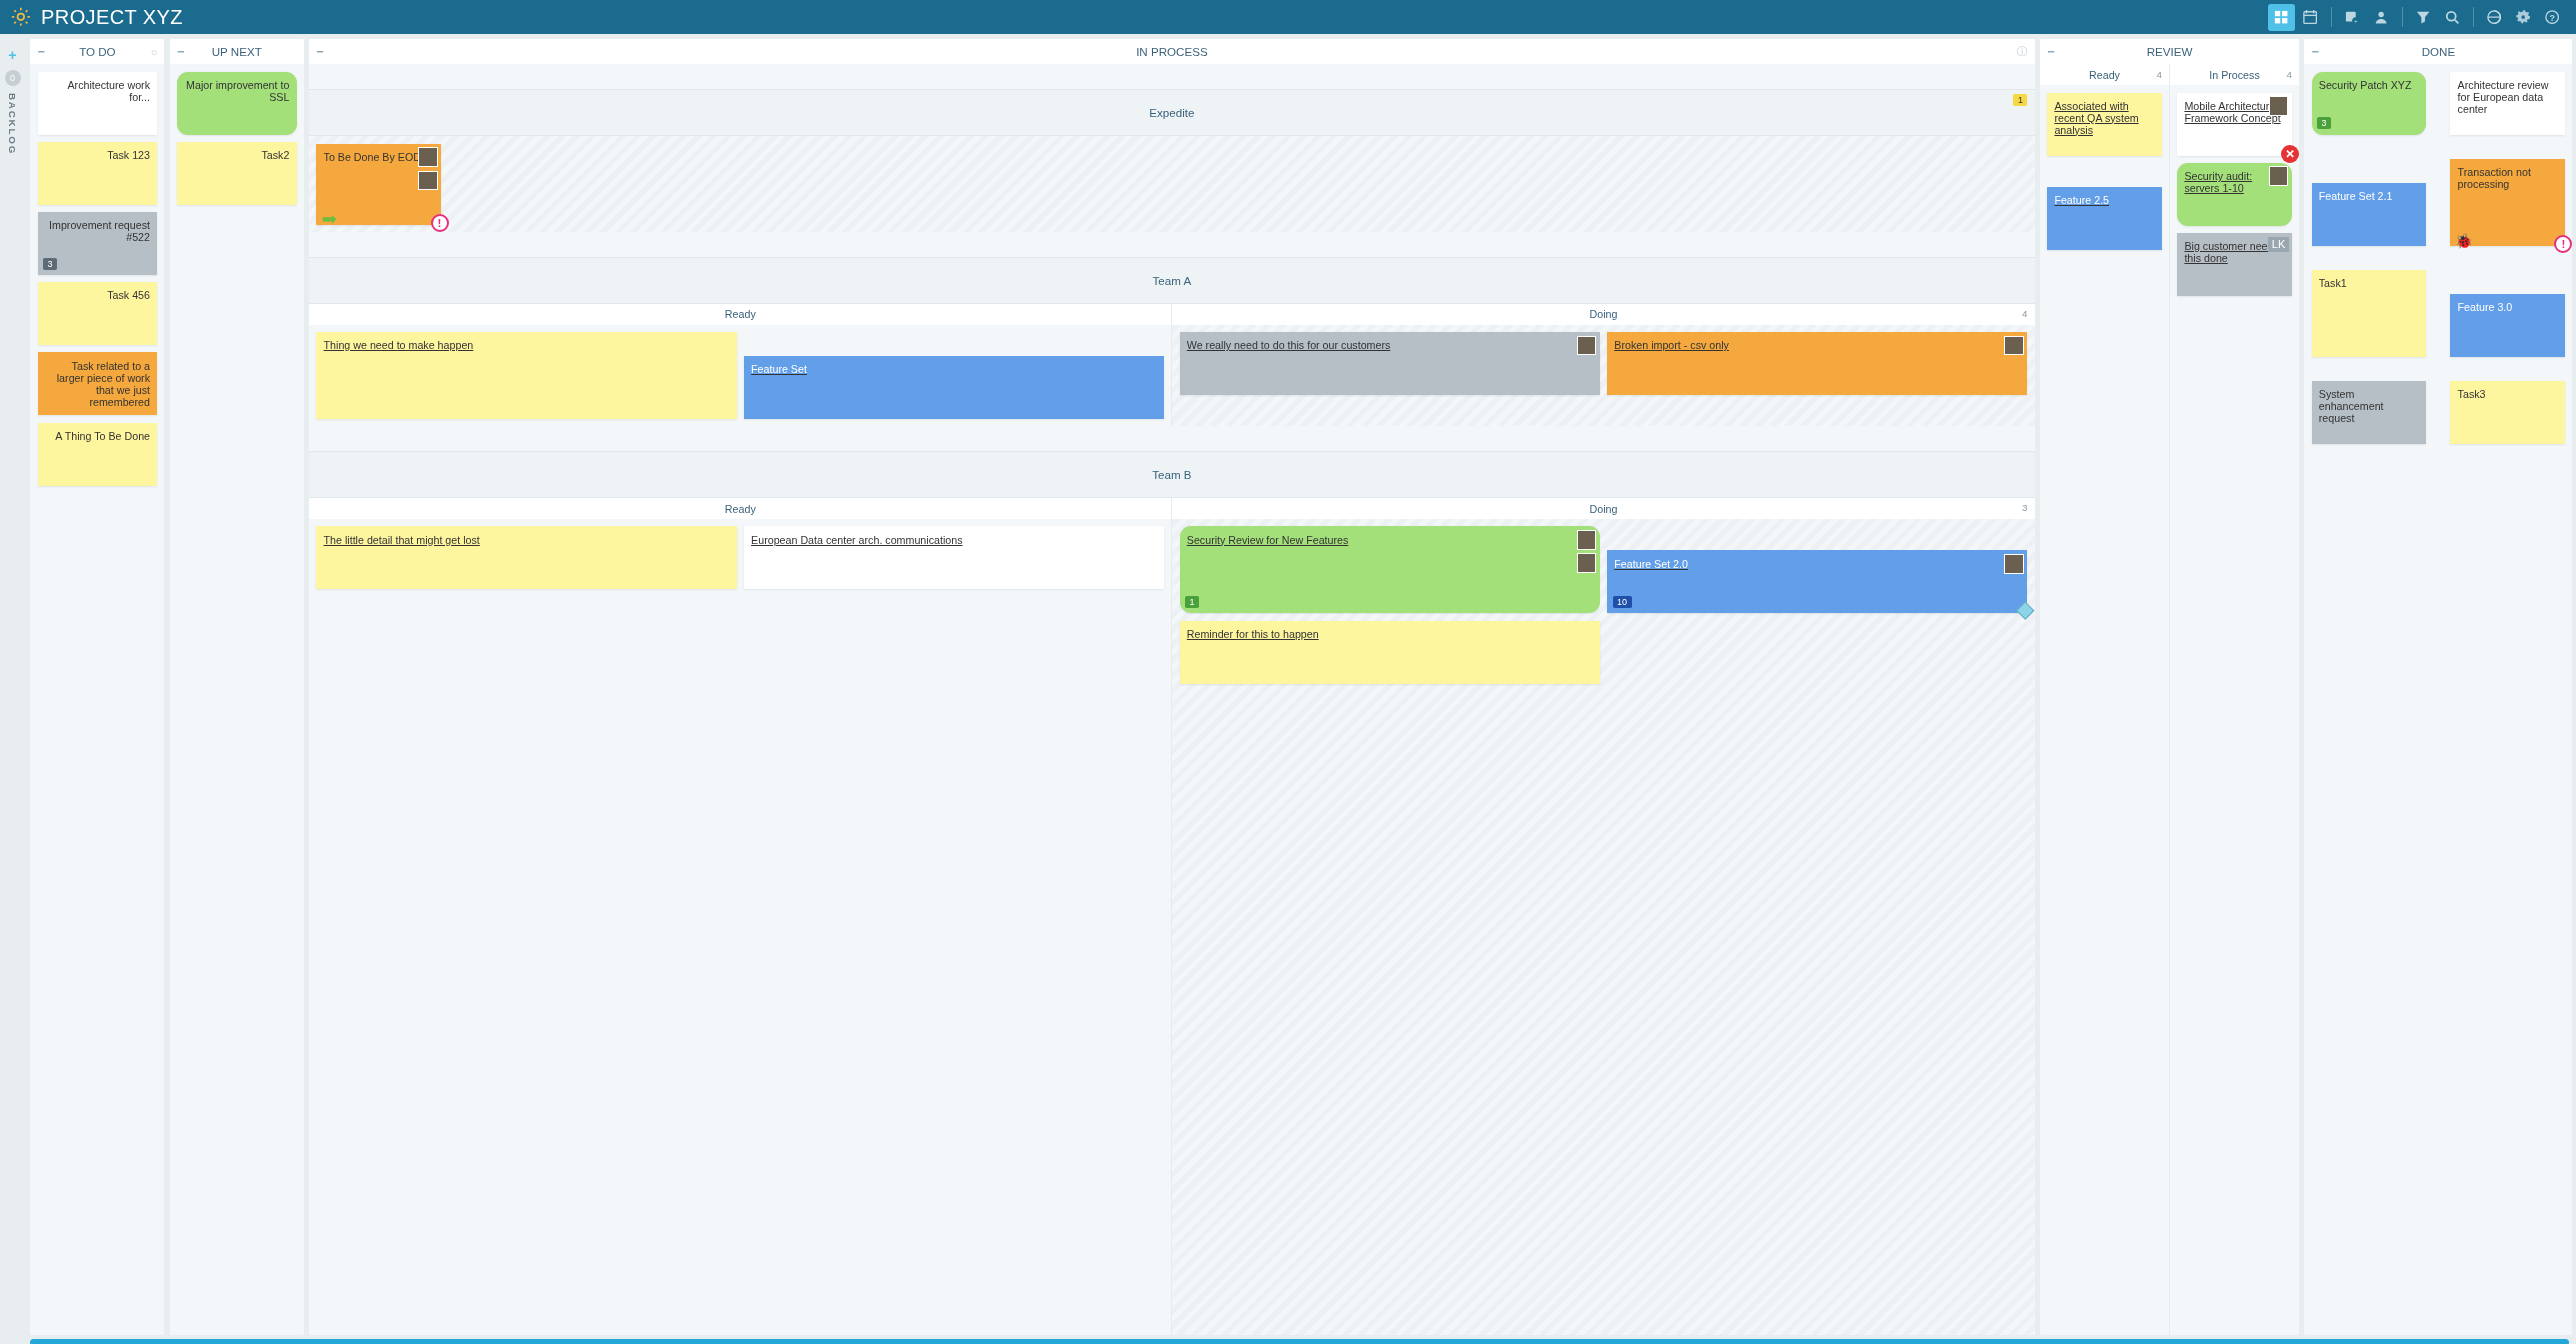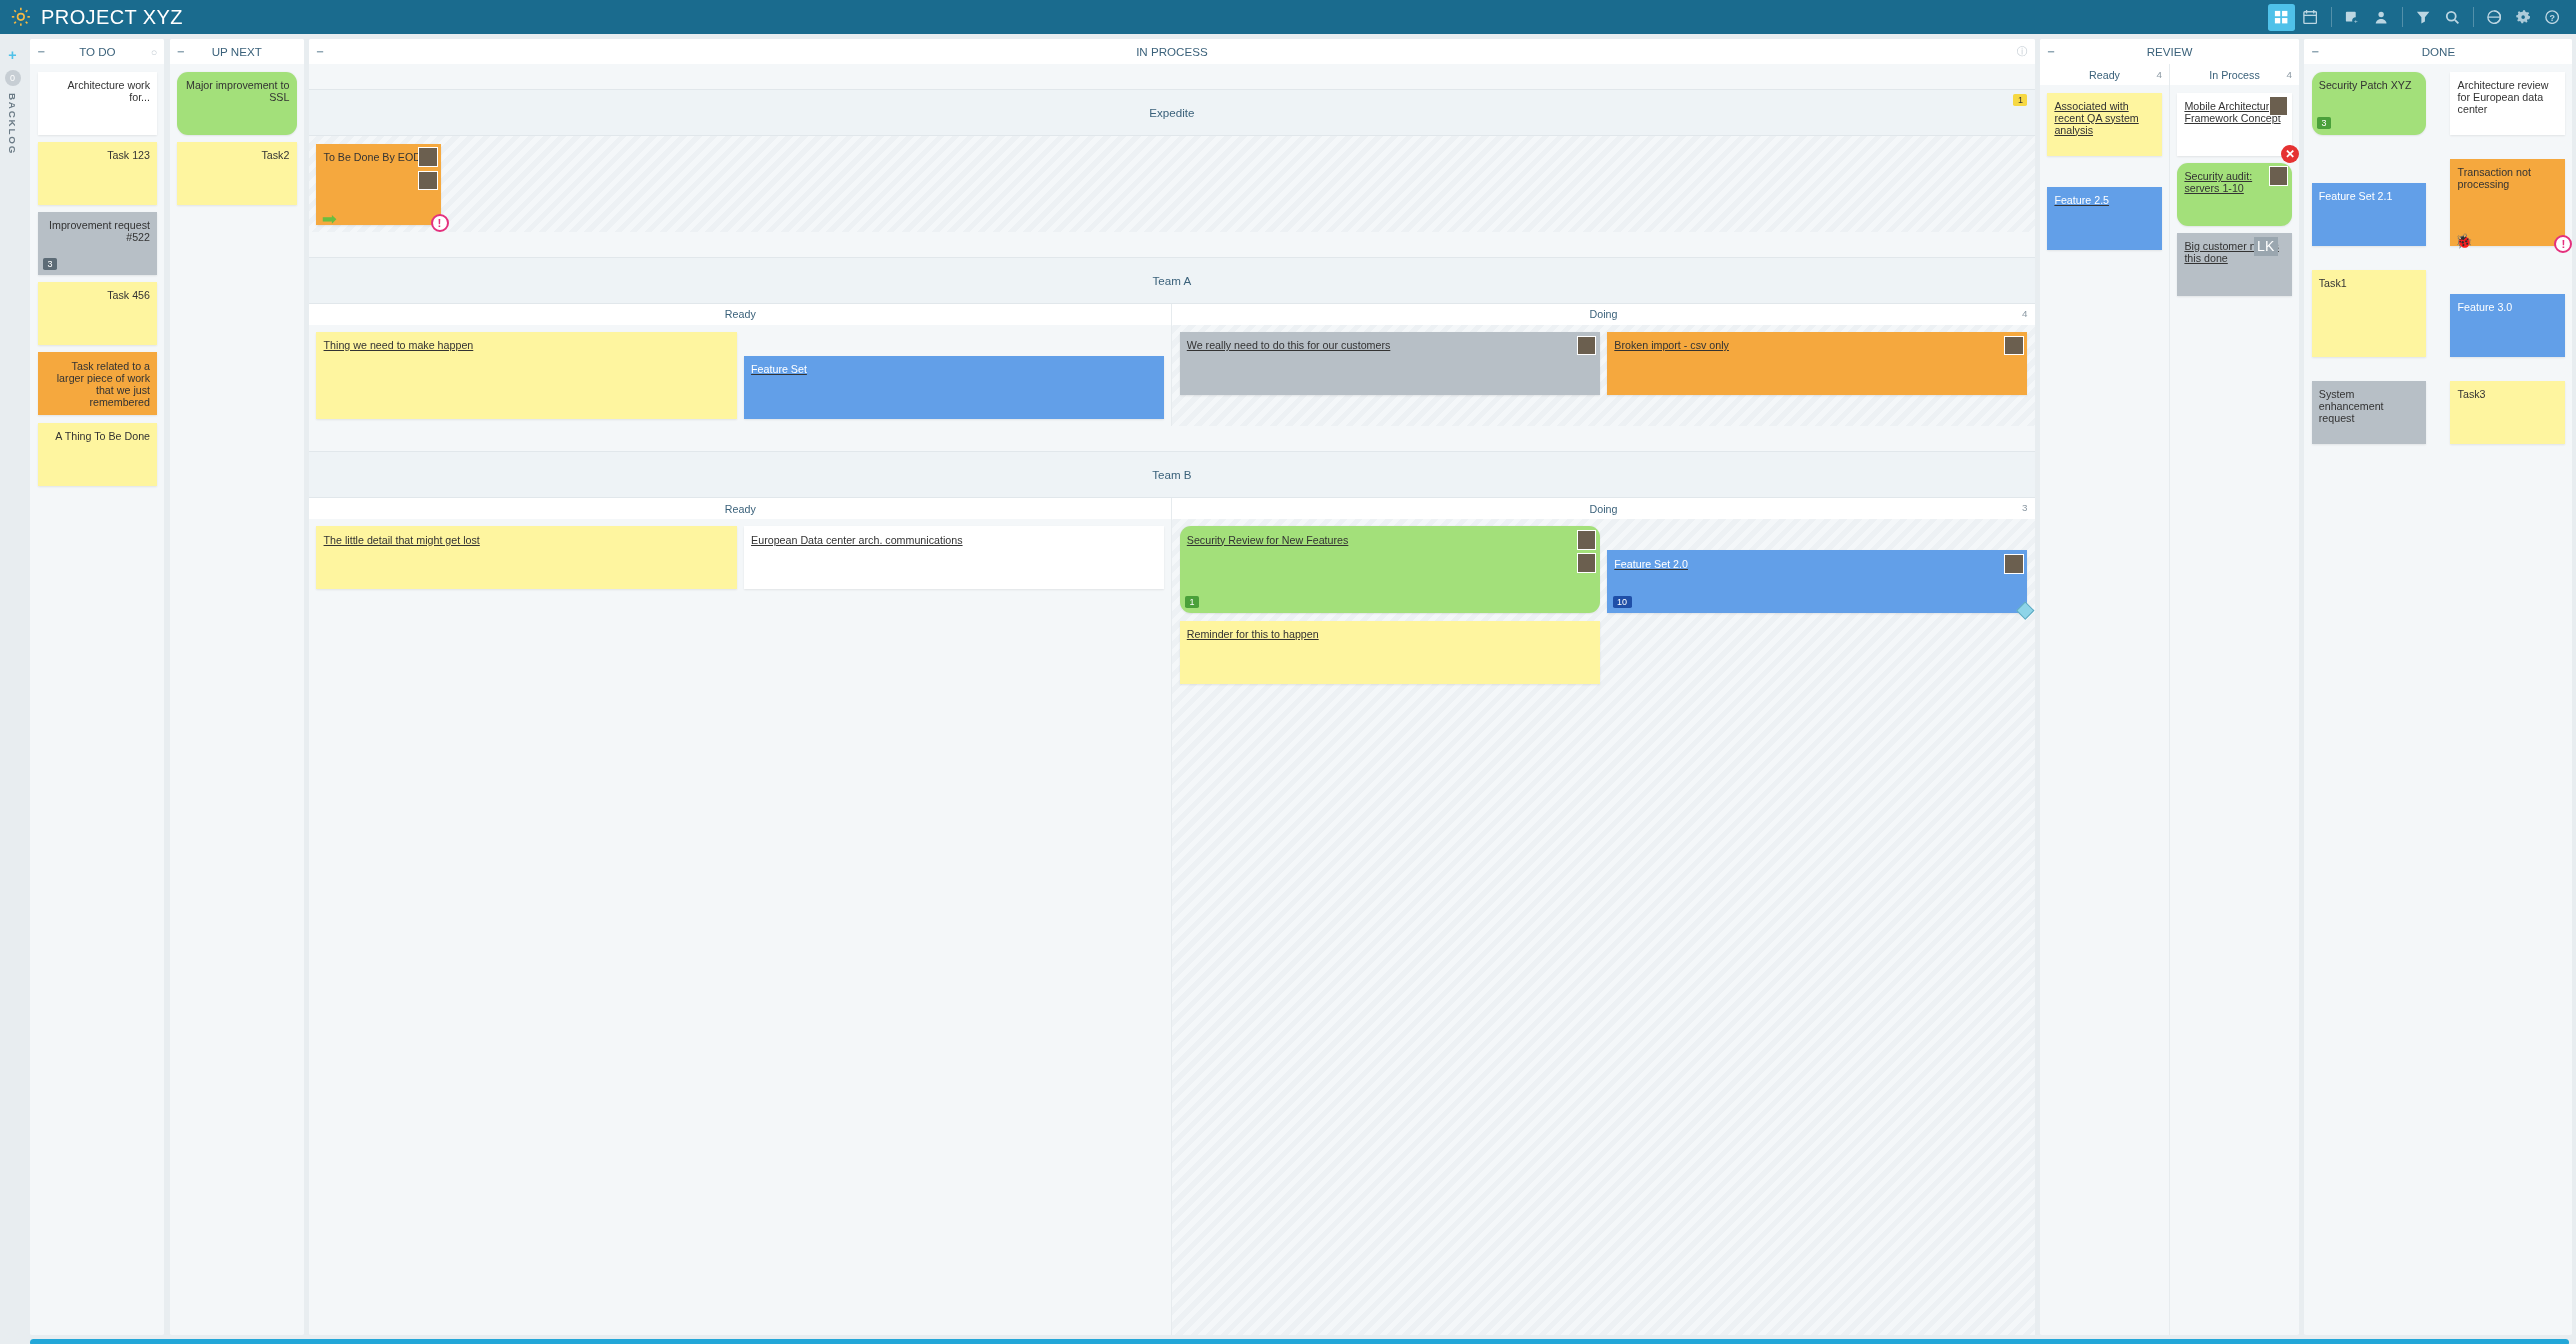--- a/index.html
+++ b/index.html
@@ -90,21 +90,21 @@
   position: absolute; left: 5.4px; bottom: 5.4px;
   background: #5c6b76; color:#fff; font-size:9px; padding:0.9px 4.5px; border-radius:1.8px;
 }
 .card.green .mini-badge{ background:#4aa03a;}
 .card.blue .mini-badge{ background:#1f4fa8;}
 .card .avatar {
   position: absolute; right: 3.6px; top: 3.6px;
   width: 19.7px; height: 19.7px; background:#6b5f4f; border:0.9px solid #fff;
 }
 .card .avatar.two { top: 27px; }
-.card .badge-lk { position:absolute; right:14px; top:3.6px; background:#9aa6af; color:#fff; font-size:14px; padding:1.8px 3.6px;}
+.card .badge-lk { position:absolute; right:3px; top:3.6px; background:#9aa6af; color:#fff; font-size:11px; padding:1.8px 3.6px;}
 
 .swimlane-header {
   background: #eef3f6; text-align: center; padding: 16px 0; font-size: 11.6px; color:#3a617a;
   border-top: 0.9px solid #e1e7eb; border-bottom: 0.9px solid #e1e7eb; position: relative; margin-top: 25px;
 }
 .swimlane-header .lane-badge { position:absolute; right:7.2px; top:3.6px; background:#f6d843; color:#333; font-size:9px; padding:0.9px 4.5px; border-radius:1.8px;}
 .sub-cols { display:flex; }
 .sub-col { flex:1; display:flex; flex-direction:column; }
 .sub-col + .sub-col { border-left: 0.9px solid #e6ebee;}
 .sub-col-header { background:#fff; text-align:center; padding:4.5px 0; font-size:10.7px; color:#3a617a; position:relative;}

